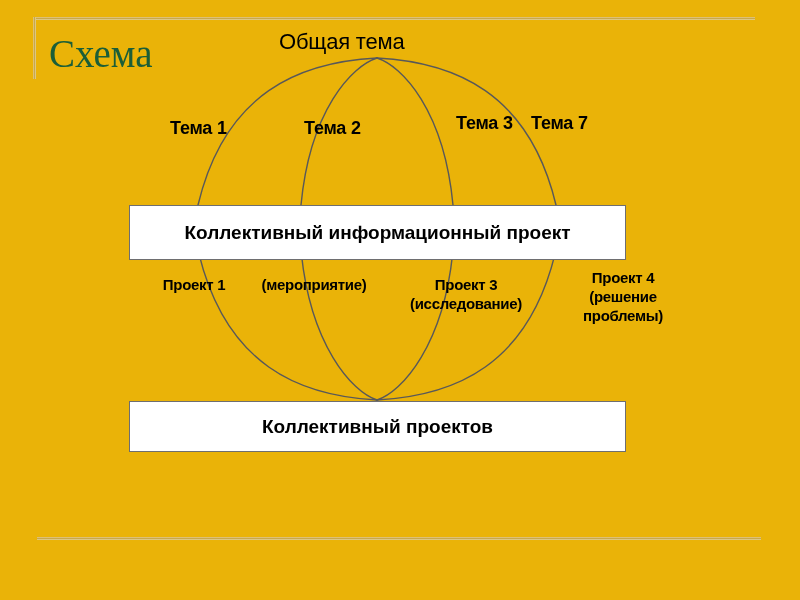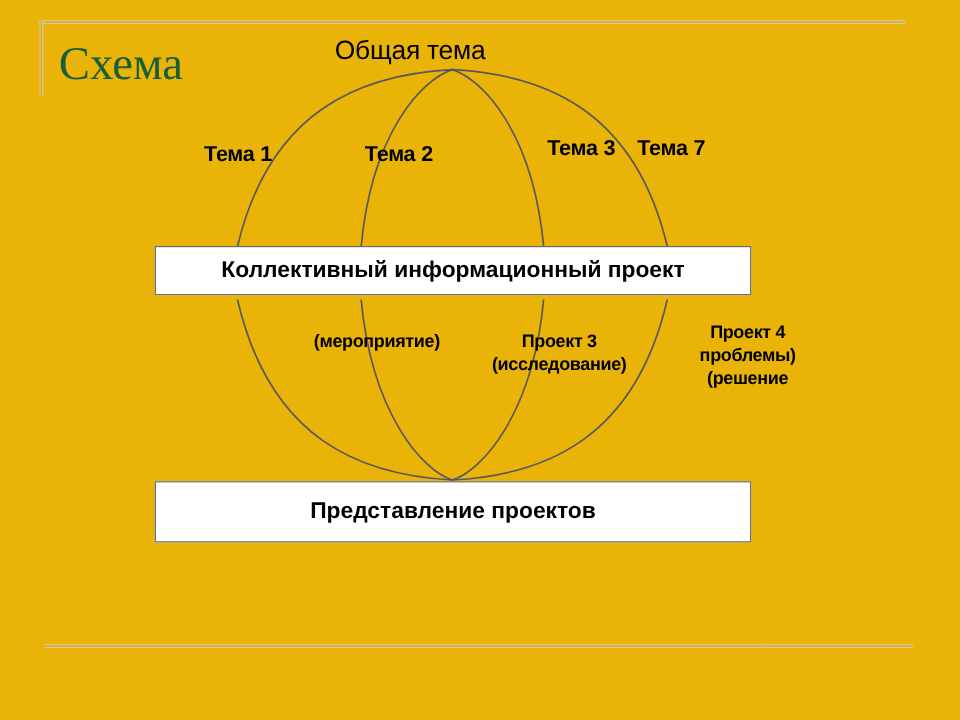--- a/index.html
+++ b/index.html
@@ -89,21 +89,21 @@
     display: flex;
     align-items: center;
     justify-content: center;
     color: #000000;
     font-weight: bold;
   }
   #box-collective {
     left: 129px;
     top: 205px;
     width: 497px;
-    height: 41px;
+    height: 55px;
     font-size: 19px;
   }
   #box-presentation {
     left: 129px;
     top: 401px;
     width: 497px;
     height: 51px;
     font-size: 19px;
   }
 
@@ -159,34 +159,35 @@
   <div class="theme-label" style="left:170px; top:118px;">Тема 1</div>
   <div class="theme-label" style="left:272px; top:118px;margin-left:32px;">Тема 2</div>
   <div class="theme-label" style="left:424px; top:113px;margin-left:32px;">Тема 3</div>
   <div class="theme-label" style="left:531px; top:113px;">Тема 7</div>
 
   <div class="flow-box" id="box-collective">
     <span>Коллективный информационный проект</span>
   </div>
 
   <div class="project-label" style="left:142px; top:275px; width:104px;">
+    <div>Проект 1</div>
   </div>
 
   <div class="project-label" style="left:253px; top:275px; width:122px;">
     <div>(мероприятие)</div>
   </div>
 
   <div class="project-label" style="left:398px; top:275px; width:136px;">
     <div>Проект 3</div>
     <div>(исследование)</div>
   </div>
 
   <div class="project-label" style="left:566px; top:268px; width:114px;">
     <div>Проект 4</div>
+    <div>(решение</div>
     <div> проблемы)</div>
-    <div>(решение</div>
   </div>
 
   <div class="flow-box" id="box-presentation">
-    <span>Представление проектов</span>
+    <span>Коллективный проектов</span>
   </div>
 
 </div>
 
 </body></html>

